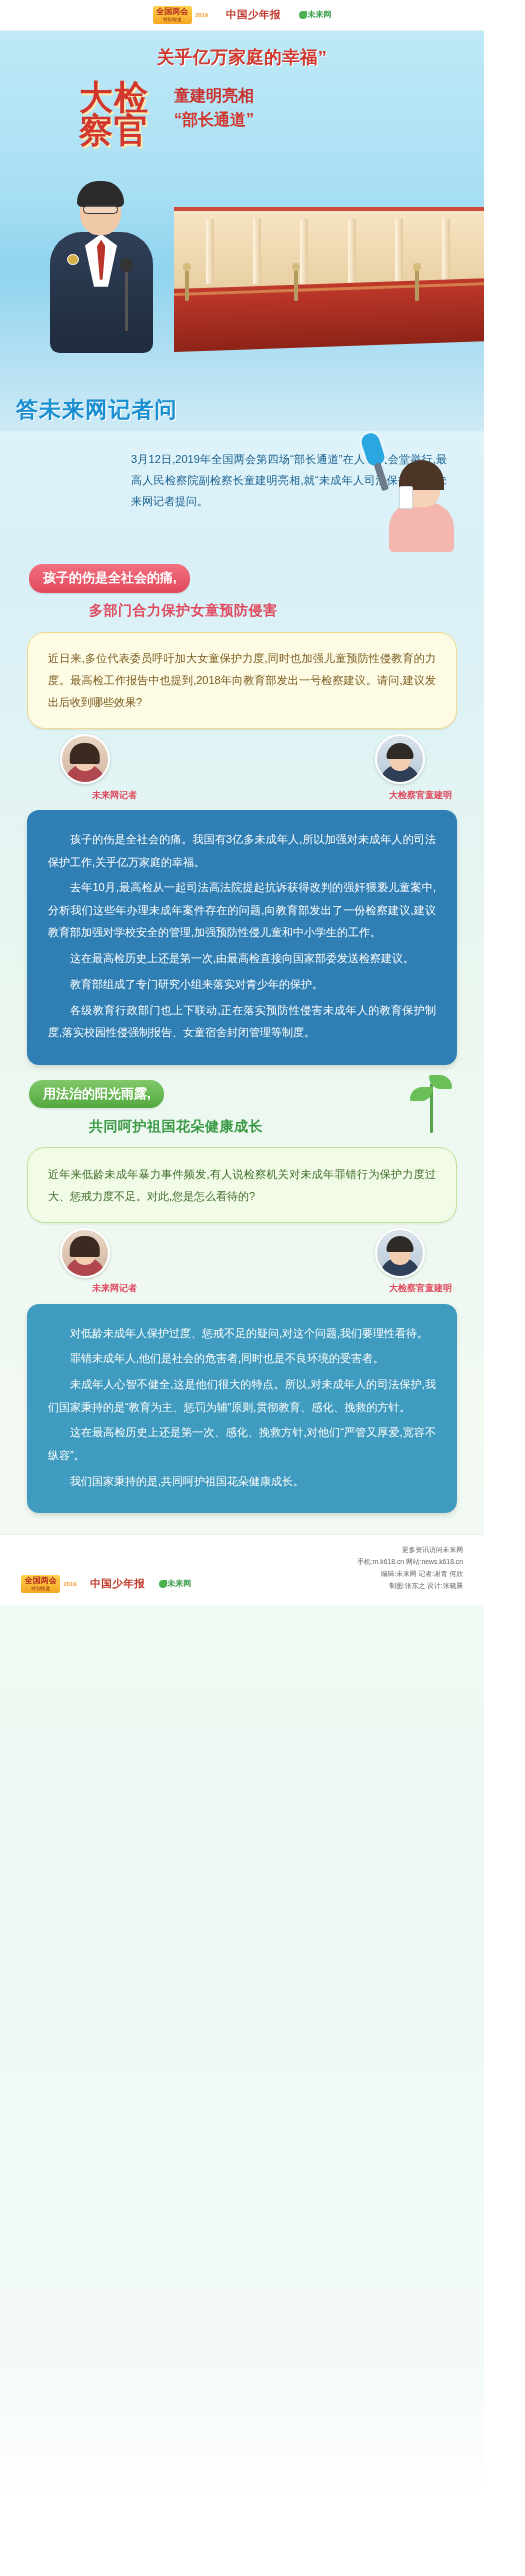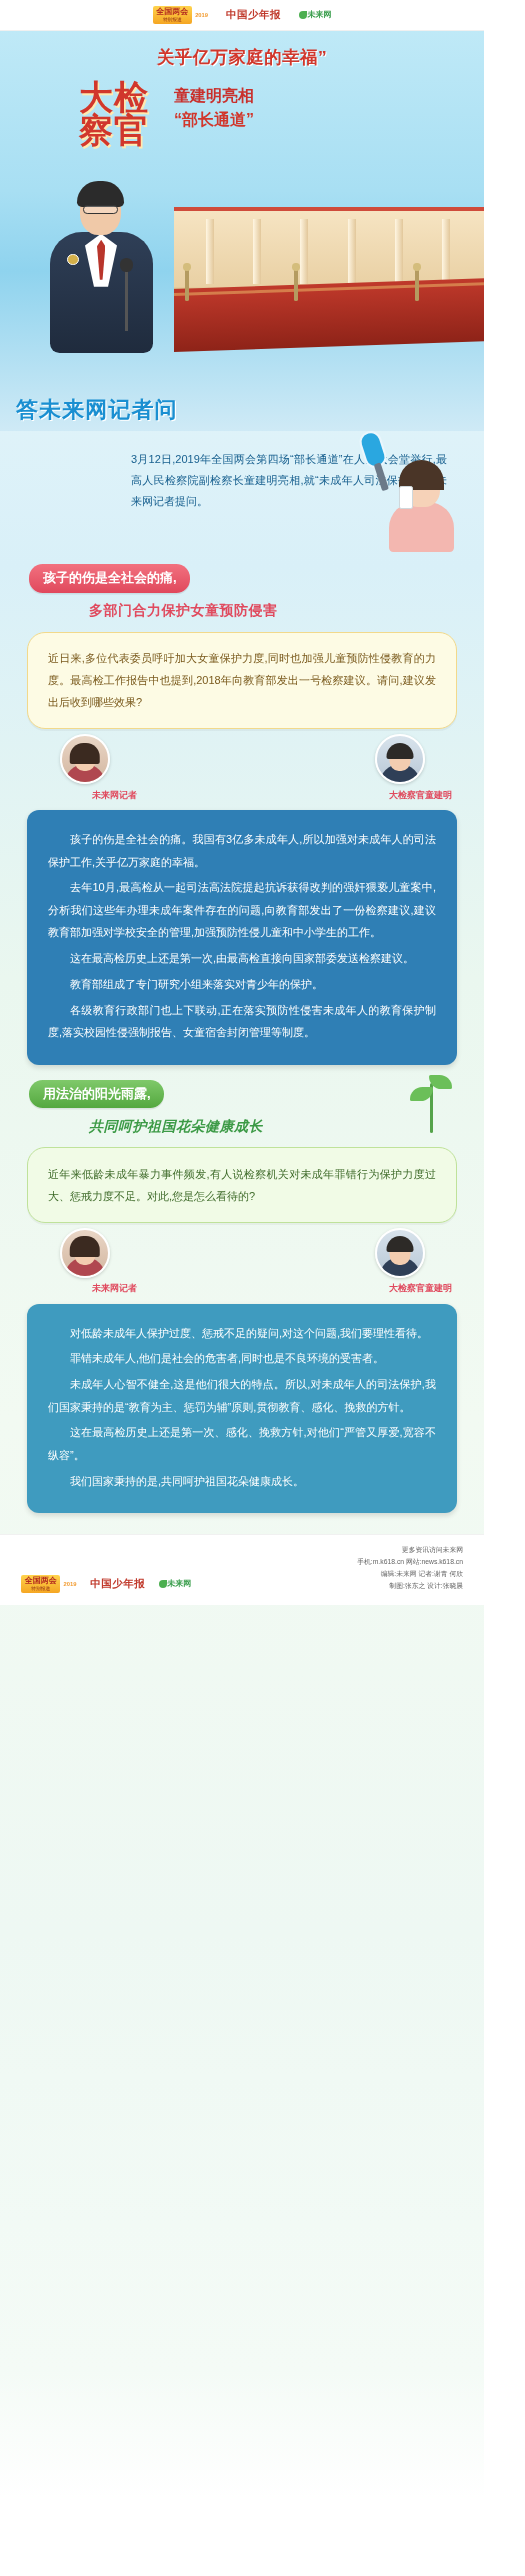--- a/index.html
+++ b/index.html
@@ -253,21 +253,20 @@
     border-radius:13.7px;
     box-shadow:0 1.6px 0 rgba(0,0,0,.08);
   }
   .tag-sub-green {
     display:block;
     margin:9.5px 0 0 89px;
     color:#3c9a46;
     font-size:14px;
     font-weight:bold;
     letter-spacing:0.5px;
-    font-style:italic;
   }
 
   
   .qa-wrap { position:relative; padding:0 27px; margin-top:11.6px; }
   .bubble-q {
     background:#fdfbe4;
     border:1.6px solid #f2d98b;
     border-radius:18px;
     padding:14.7px 20px;
     color:#7a5a1d;

